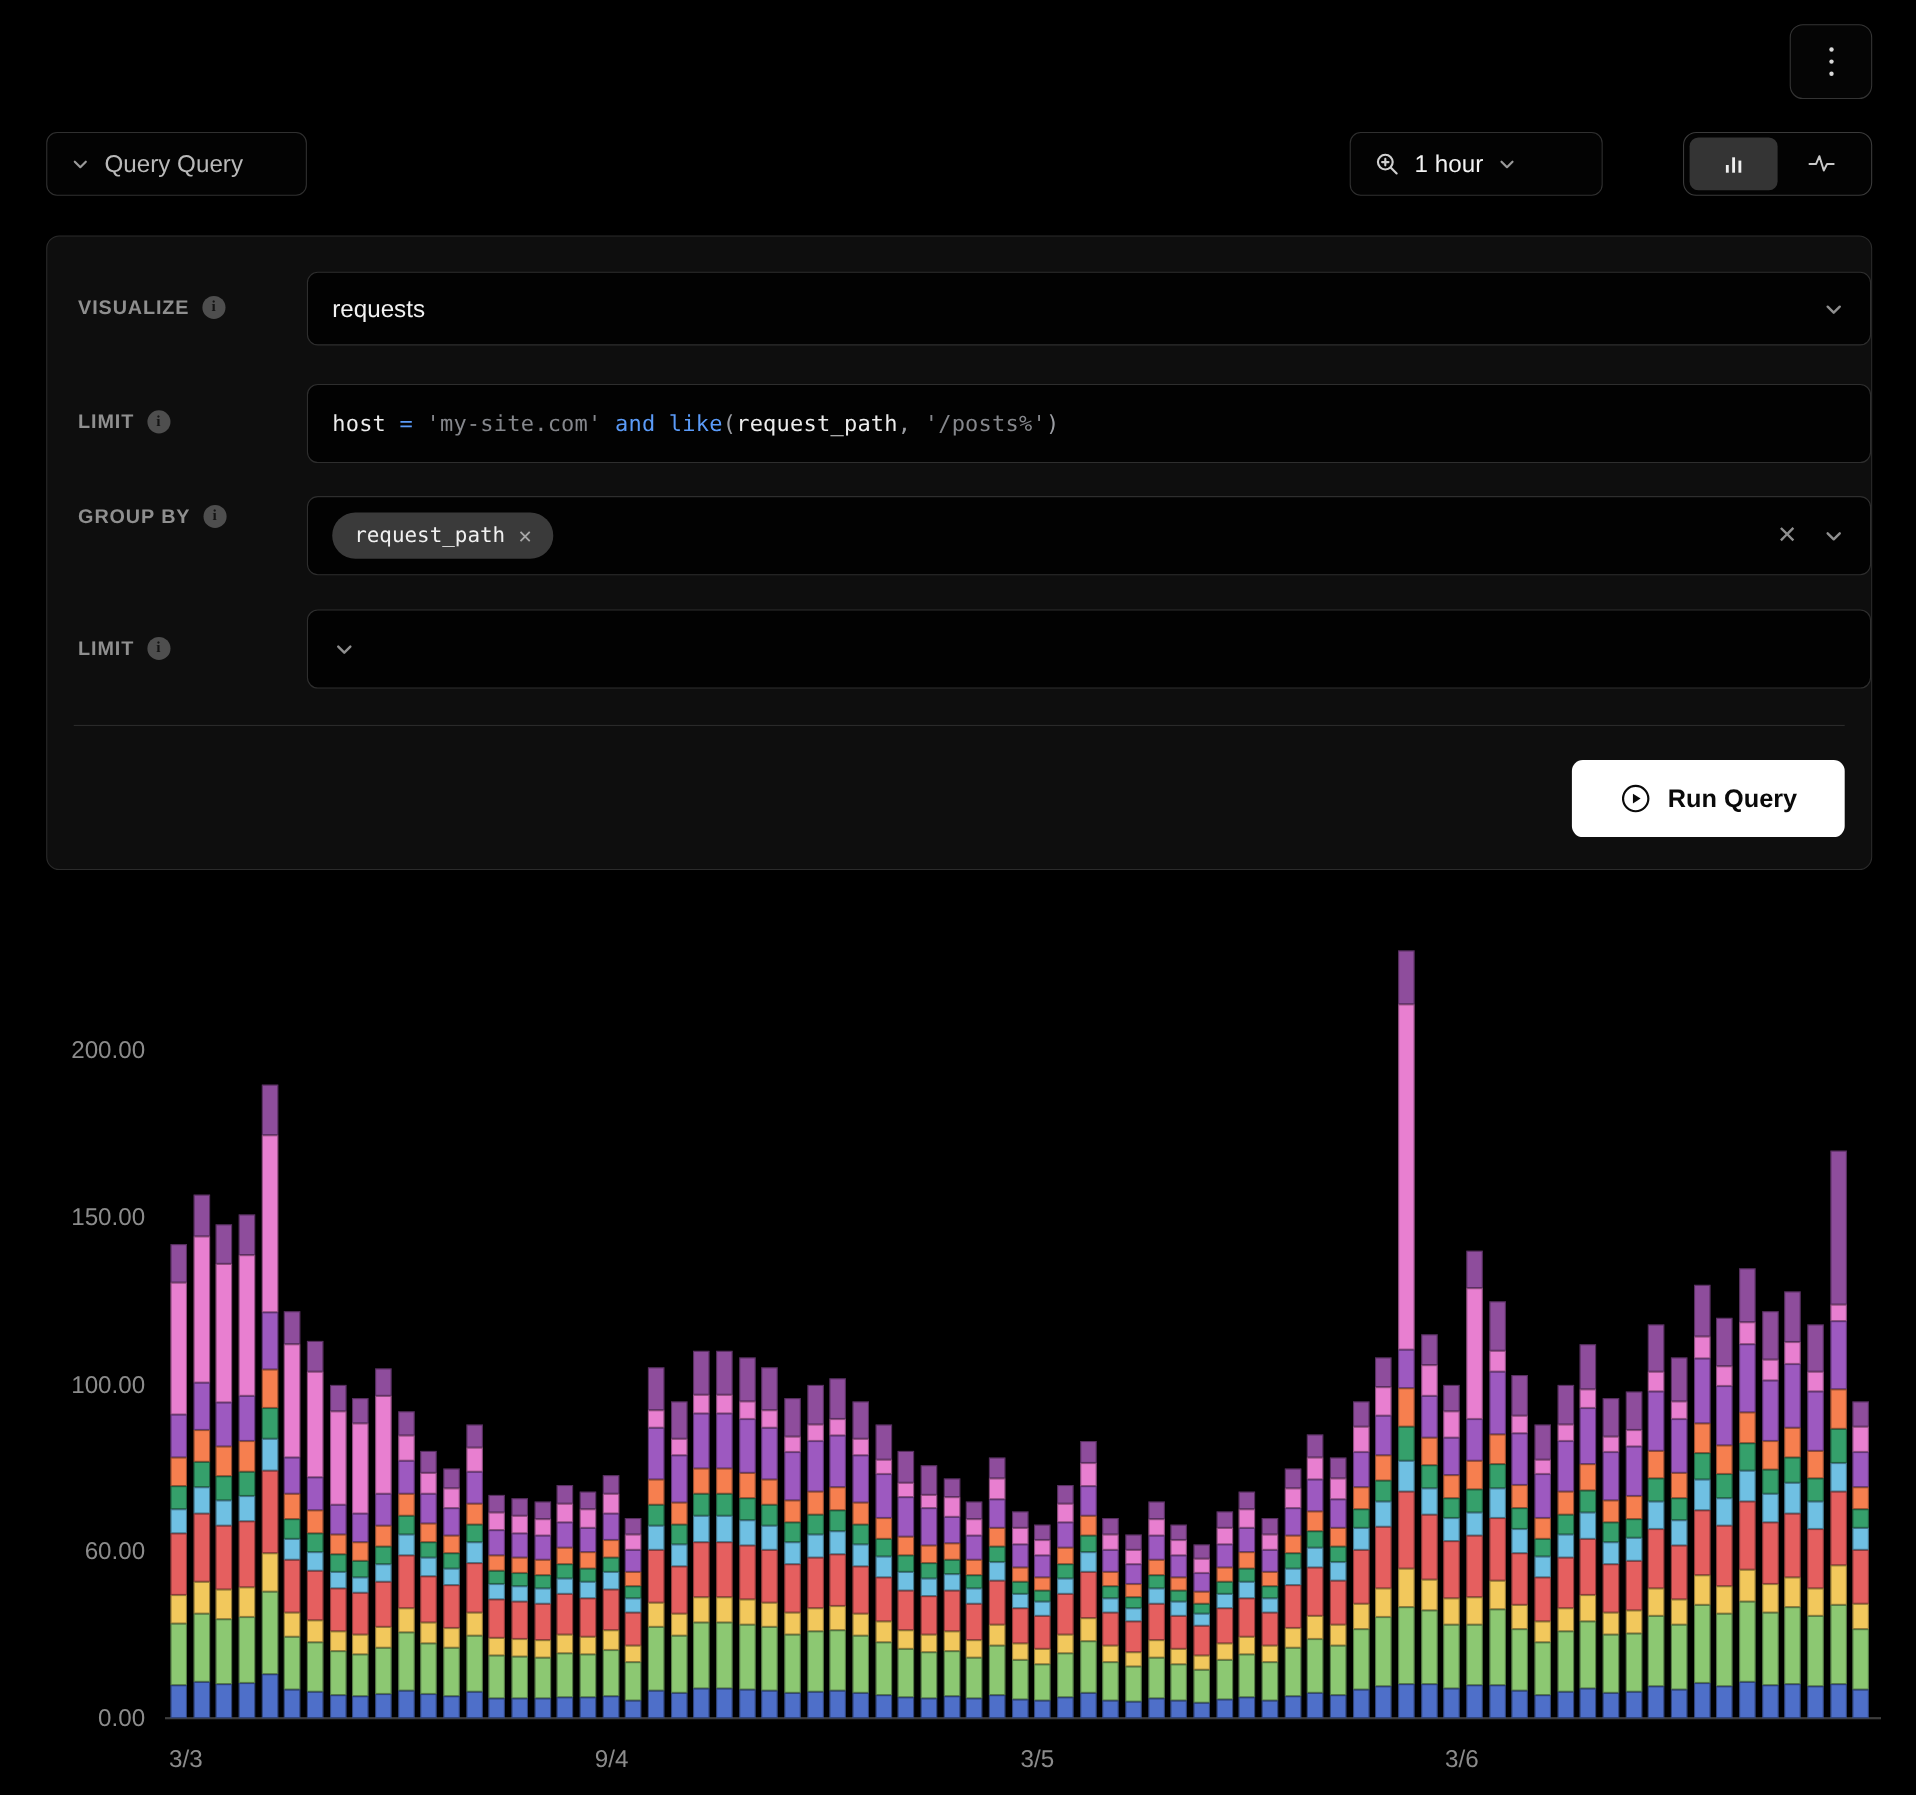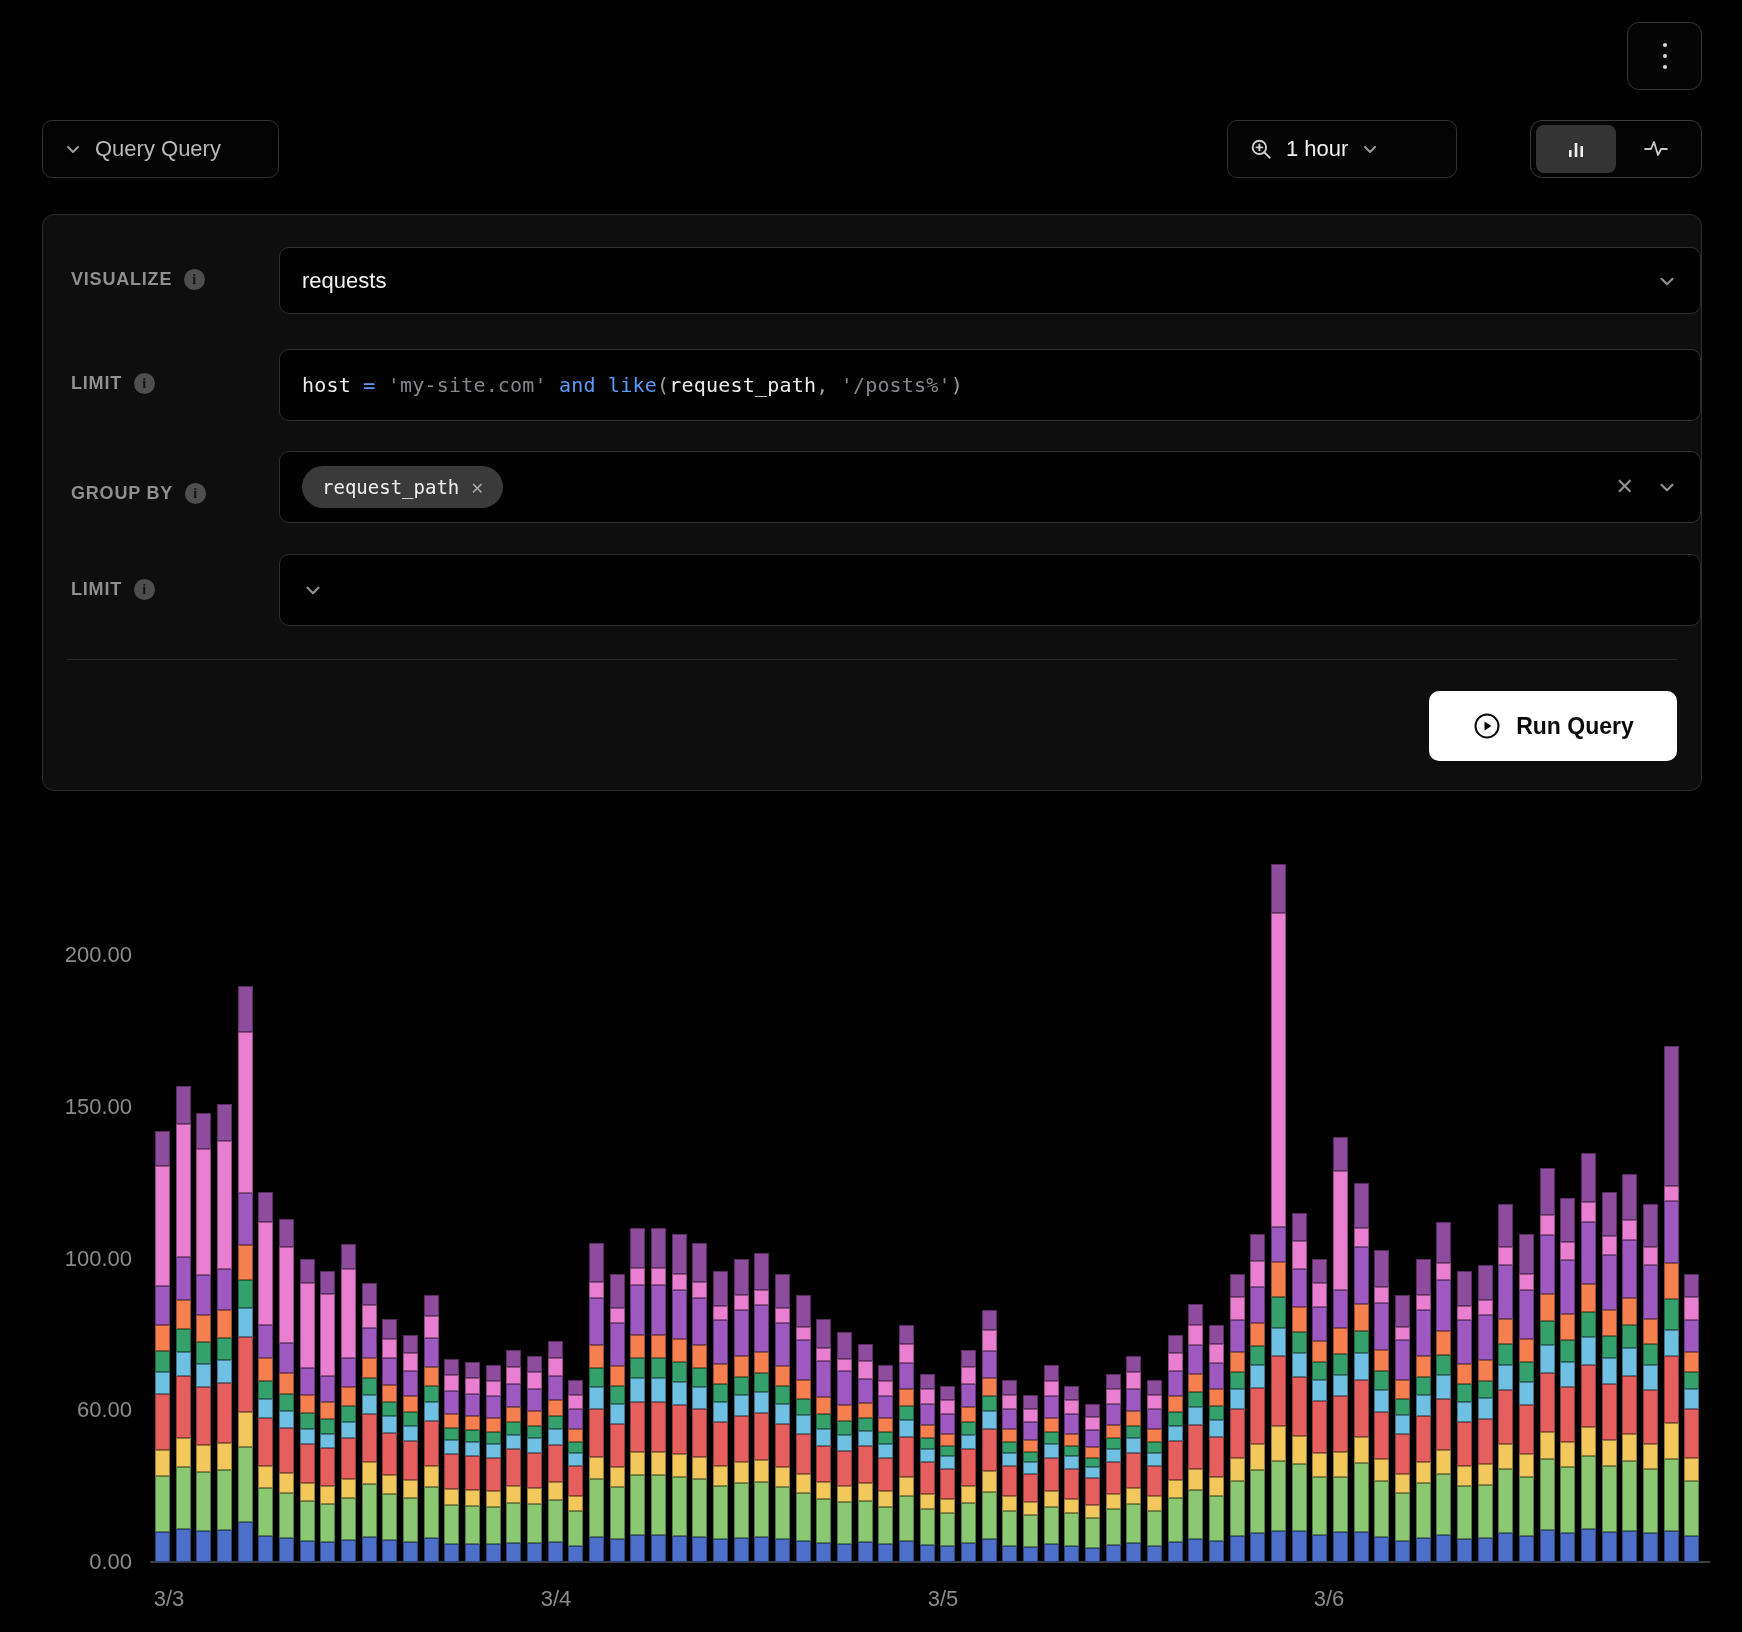--- a/index.html
+++ b/index.html
@@ -110,21 +110,21 @@
     </div>
 
     <div class="row-label" style="top:158px;">
       <span>LIMIT</span>
       <span class="info-dot">i</span>
     </div>
     <div class="field" style="top:134px; height:72px;">
       <span class="code grow" id="where-code"><span style="color: rgb(236, 236, 236);">host </span><span style="color: rgb(91, 155, 248);">= </span><span style="color: rgb(133, 135, 140);">'my-site.com'</span><span style="color: rgb(91, 155, 248);"> and like</span><span style="color: rgb(155, 157, 163);">(</span><span style="color: rgb(236, 236, 236);">request_path</span><span style="color: rgb(155, 157, 163);">, </span><span style="color: rgb(133, 135, 140);">'/posts%'</span><span style="color: rgb(155, 157, 163);">)</span></span>
     </div>
 
-    <div class="row-label" style="top:268px;align-items:center;">
+    <div class="row-label" style="top:244px;align-items:center;">
       <span>GROUP BY</span>
       <span class="info-dot">i</span>
     </div>
     <div class="field" style="top:236px; height:72px;">
       <span class="grow" style="display:flex;">
         <span class="chip">
           <span>request_path</span>
           <span class="x">✕</span>
         </span>
       </span>
@@ -1062,18 +1062,18 @@
     </div>
   <div id="yticks">
       <div class="ytick" style="top: 942.191px;">200.00</div>
       <div class="ytick" style="top: 1093.89px;">150.00</div>
       <div class="ytick" style="top: 1245.6px;">100.00</div>
       <div class="ytick" style="top: 1397.3px;">60.00</div>
       <div class="ytick" style="top: 1549px;">0.00</div>
     </div>
   <div id="xticks">
       <div class="xtick" style="left: 168.95px;">3/3</div>
-      <div class="xtick" style="left: 555.985px;">3/4</div>
+      <div class="xtick" style="left: 555.985px;">9/4</div>
       <div class="xtick" style="left: 943.02px;">3/5</div>
       <div class="xtick" style="left: 1328.97px;">3/6</div>
     </div>
 
 </div>
 
 </body></html>

